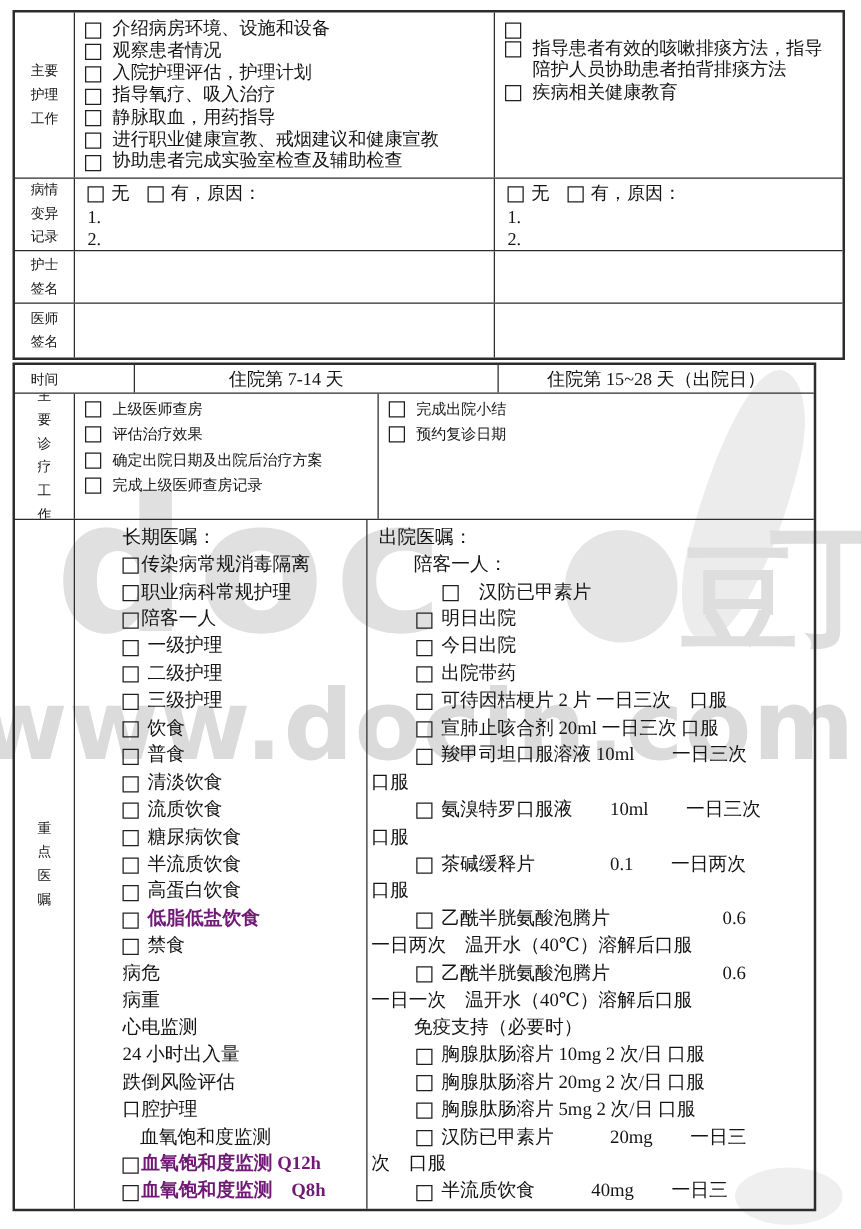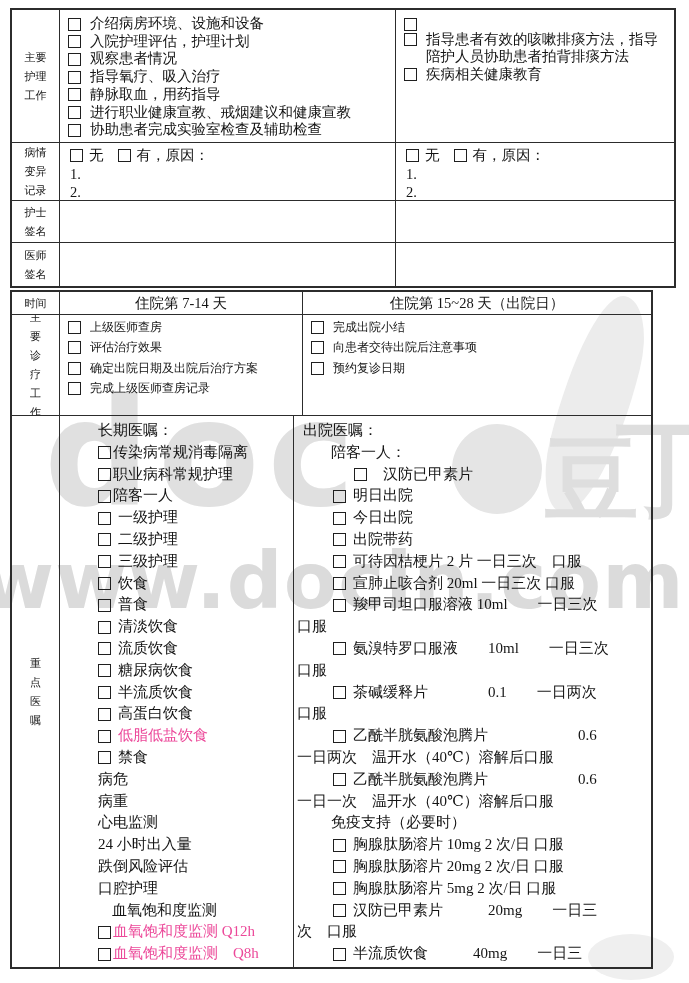--- a/index.html
+++ b/index.html
@@ -29,21 +29,21 @@
   .hcell{display:flex;align-items:center;justify-content:center;text-align:center;
          font-size:11px;}
   .vch{line-height:19px;}
   
   .w-h{width:47px;flex:none;}
   .t1 .w-a{width:336px;flex:none;} .t1 .w-b{flex:1;}
   .rEF .w-a{width:243px;flex:none;} .rEF .w-b{flex:1;}
   .rG  .w-a{width:234px;flex:none;} .rG  .w-b{flex:1;}
   
   .rA{height:132px;} .rB{height:58px;} .rC{height:42px;} .rD{height:44px;}
-  .rE{height:22px;} .rF{height:101px;} .rG{height:552px;}
+  .rE{height:22px;gap:48px;} .rF{height:101px;} .rG{height:552px;}
   
   .box{width:11px;height:11px;border:1.5px solid #1f1f1f;flex:none;display:inline-block;background:transparent;}
   
   .ulist{padding:5px 2px 0 8px;}
   .uitem{display:flex;align-items:flex-start;font-size:14.5px;line-height:17.7px;}
   .uitem .box{margin:2.5px 9px 0 0;}
   
   .vcell{padding:3px 0 0 10px;font-size:14.5px;line-height:18.5px;}
   .vline1{display:flex;align-items:center;}
   .vline1 .box{margin:0 6px 0 0;}
@@ -60,21 +60,21 @@
   .gline .box{margin:4.5px 7px 0 0;}
   .gline.tight .box{margin-right:2px;}
   .gl .gline{padding-left:38px;}
   .gl .gline.lv-deep{padding-left:52px;}
   .gr .gline{padding-left:39px;}
   .gr .gline.lv-head{padding-left:9px;}
   .gr .gline.lv-sub{padding-left:37px;}
   .gr .gline.lv-deep{padding-left:60px;}
   .gr .gline.lv-deep .box{margin-right:16px;}
   .gr .gline.lv-wrap{padding-left:3px;}
-  .red{color:#ec4899;}
+  .red{color:#701a75;font-weight:bold;}
 </style>
 </head>
 <body>
 
 <div class="page">
 
   <div class="wm">
     <div class="wm-swoosh"></div>
     <span class="wm-doc">doc</span>
     <div class="wm-blob"></div>
@@ -97,26 +97,26 @@
       </div>
       <div class="cell w-a ulist">
 
           <div class="uitem">
             <span class="box"></span>
             <span style="white-space:normal;">介绍病房环境、设施和设备</span>
           </div>
 
           <div class="uitem">
             <span class="box"></span>
+            <span style="white-space:normal;">观察患者情况</span>
+          </div>
+
+          <div class="uitem">
+            <span class="box"></span>
             <span style="white-space:normal;">入院护理评估，护理计划</span>
-          </div>
-
-          <div class="uitem">
-            <span class="box"></span>
-            <span style="white-space:normal;">观察患者情况</span>
           </div>
 
           <div class="uitem">
             <span class="box"></span>
             <span style="white-space:normal;">指导氧疗、吸入治疗</span>
           </div>
 
           <div class="uitem">
             <span class="box"></span>
             <span style="white-space:normal;">静脉取血，用药指导</span>
@@ -257,24 +257,20 @@
             <span style="white-space:normal;">完成上级医师查房记录</span>
           </div>
         </div>
       <div class="cell w-b flist">
 
           <div class="fitem">
             <span class="box"></span>
             <span style="white-space:normal;">完成出院小结</span>
           </div>
 
-          <div class="fitem">
-            <span class="box"></span>
-            <span style="white-space:normal;">向患者交待出院后注意事项</span>
-          </div>
 
           <div class="fitem">
             <span class="box"></span>
             <span style="white-space:normal;">预约复诊日期</span>
           </div>
         </div>
     </div>
 
     <div class="row rG">
       <div class="cell w-h hcell">

